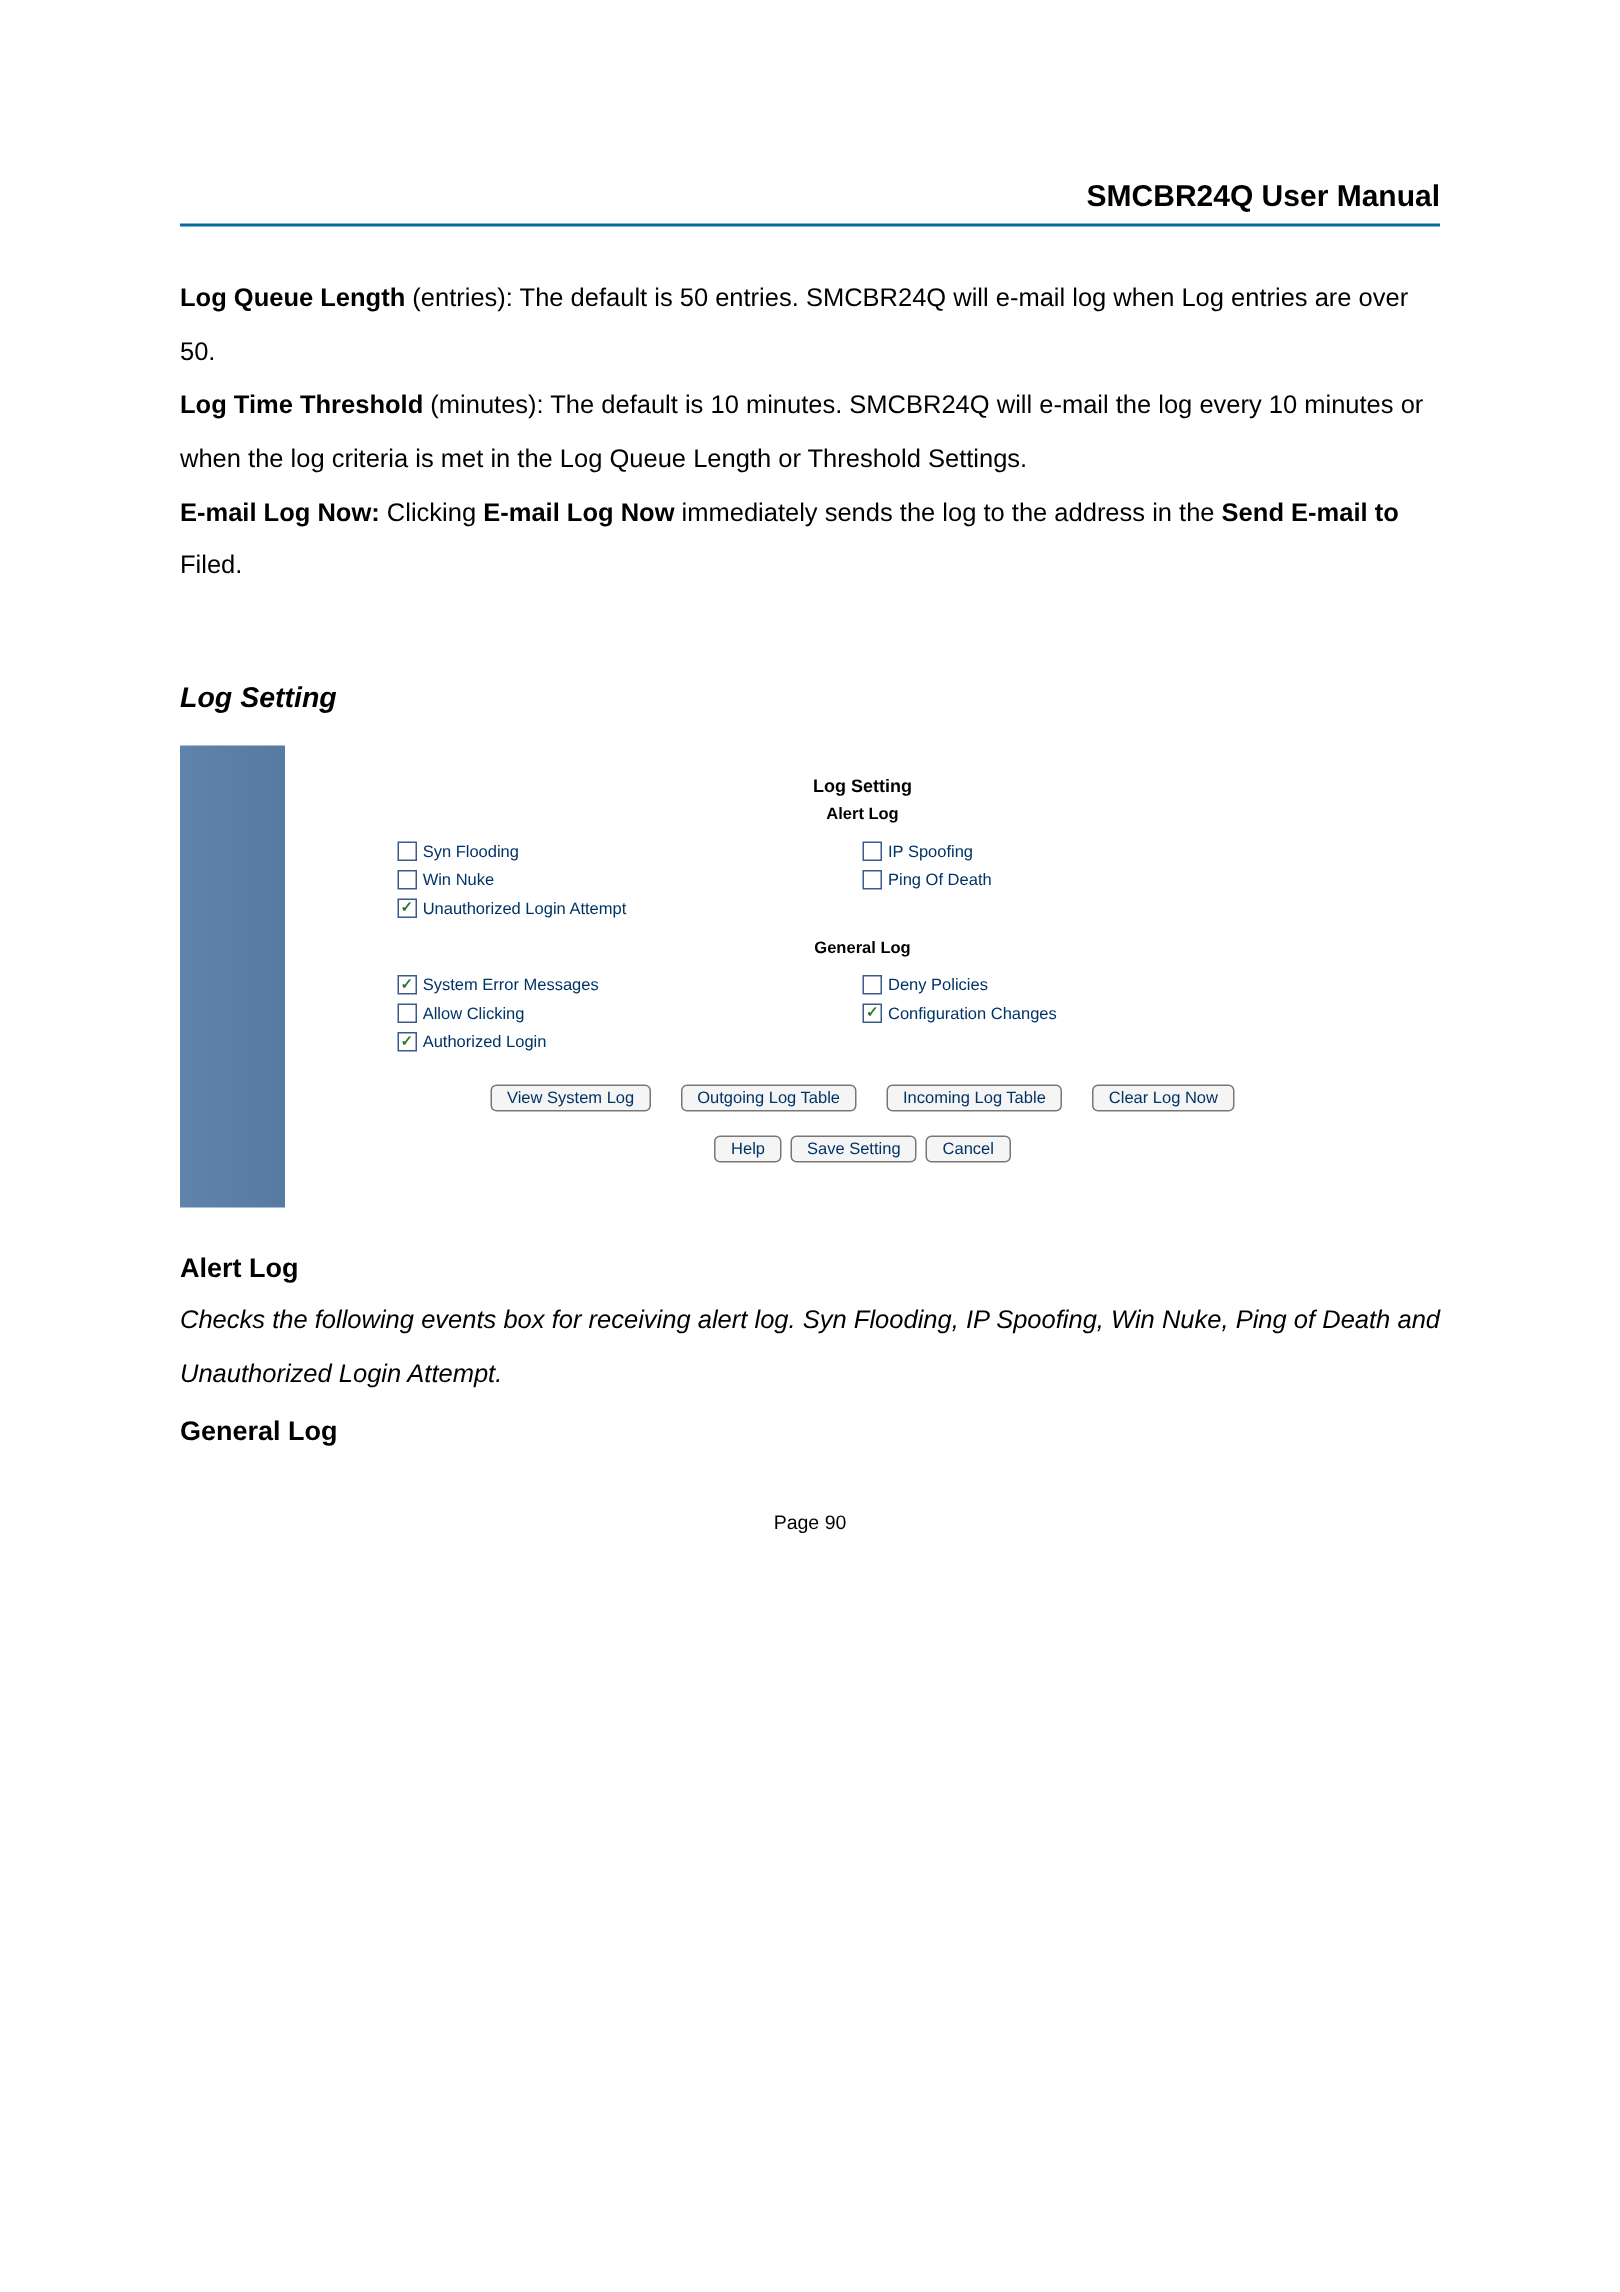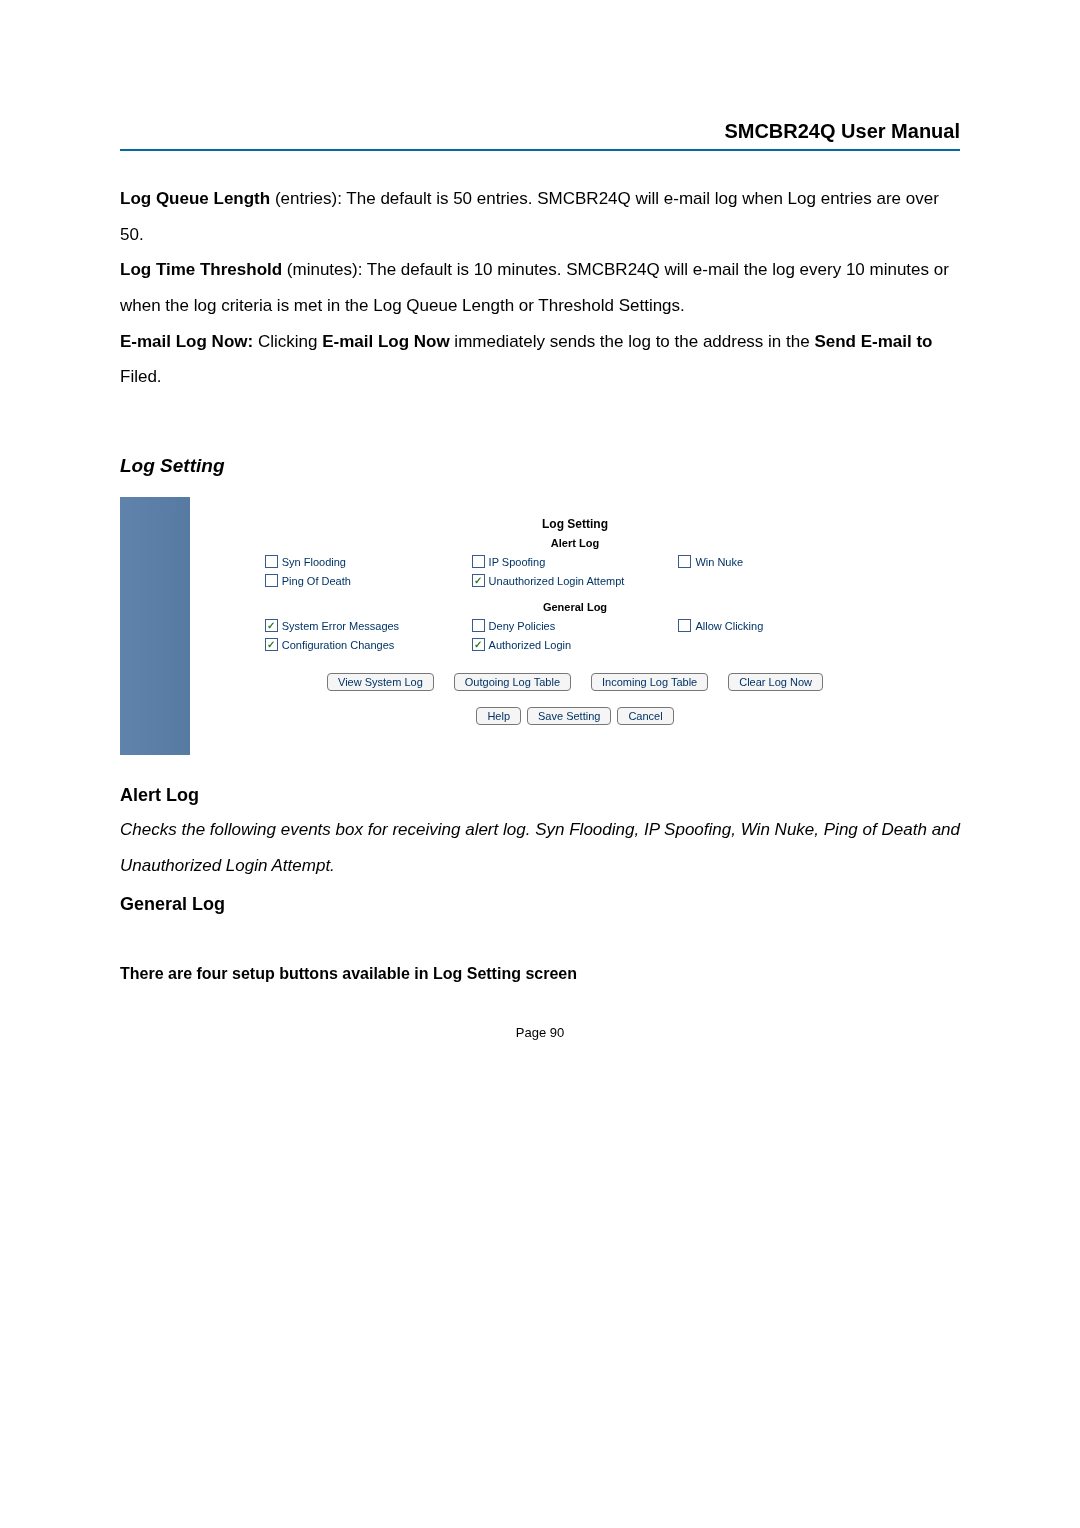--- a/index.html
+++ b/index.html
@@ -63,24 +63,24 @@
   }
   .ps-sub {
     text-align: center;
     font-weight: bold;
     color: #000;
     margin: 6px 0 6px 0;
     font-size: 11px;
   }
   .grid3 {
     display: grid;
-    grid-template-columns: 1fr 1fr 1fr;
+    grid-template-columns: 1fr 1fr;
     row-gap: 6px;
     width: 85%;
-    margin: 0 auto;
+    margin: 12px auto;
   }
   .cb {
     display: flex;
     align-items: center;
     gap: 4px;
     color: #003366;
   }
   .cb-box {
     width: 11px; height: 11px;
     border: 1px solid #3a5a8a;
@@ -214,17 +214,16 @@
         <span class="btn">Cancel</span>
       </div>
     </div>
   </div>
 
   <div class="h3">Alert Log</div>
   <div class="para justify">Checks the following events box for receiving alert log. Syn Flooding, IP Spoofing, Win Nuke, Ping of Death and Unauthorized Login Attempt.</div>
 
   <div class="h3">General Log</div>
 
-  <div class="setup-h">There are four setup buttons available in Log Setting screen</div>
 
 
   <div class="footer">Page 90</div>
 </div>
 
 </body></html>

